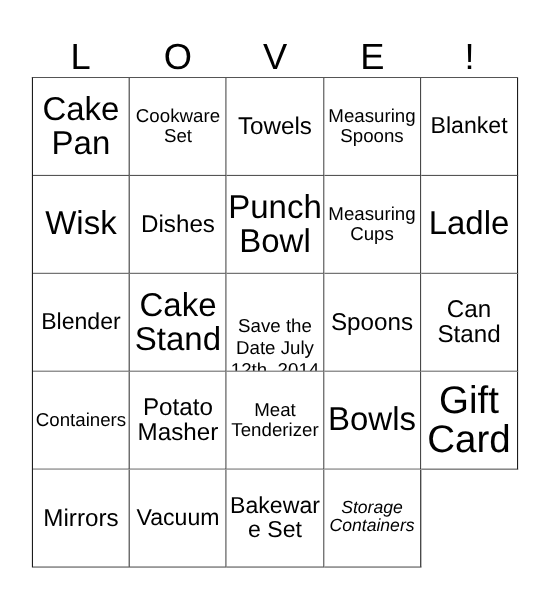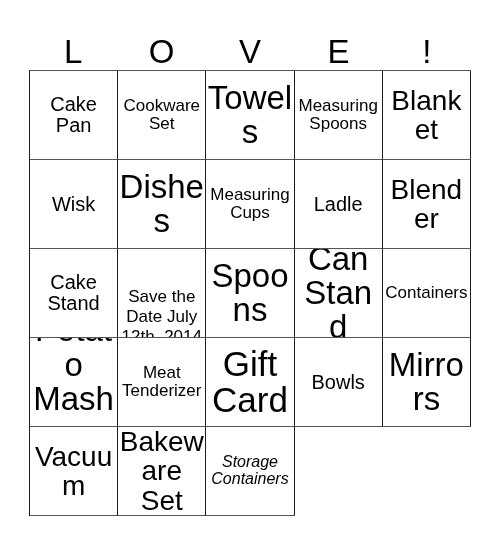--- a/index.html
+++ b/index.html
@@ -81,23 +81,23 @@
     display: block;
     width: 100%;
     line-height: 1.04;
     color: #000000;
     word-wrap: break-word;
     hyphens: none;
   }
 
   
   .fs-xl   { font-size: 35px; }
-  .fs-lg   { font-size: 20px; }
-  .fs-md   { font-size: 33px; }
-  .fs-sm   { font-size: 28px; }
+  .fs-lg   { font-size: 30px; }
+  .fs-md   { font-size: 22px; }
+  .fs-sm   { font-size: 21px; }
   .fs-xs   { font-size: 17px; }
   .fs-xxs  { font-size: 16px; font-style: italic; }
   .fs-free { font-size: 17px; line-height: 1.18; margin-top: 48px; }
 </style>
 </head>
 <body>
 
 <div id="card">
 
   <div class="header-row">
@@ -124,20 +124,23 @@
       <div class="cell">
         <span class="cell-text fs-sm">Blanket</span>
       </div>
       <div class="cell">
         <span class="cell-text fs-lg">Wisk</span>
       </div>
       <div class="cell">
         <span class="cell-text fs-md">Dishes</span>
       </div>
       <div class="cell">
+        <span class="cell-text fs-lg">Punch Bowl</span>
+      </div>
+      <div class="cell">
         <span class="cell-text fs-xs">Measuring Cups</span>
       </div>
       <div class="cell">
         <span class="cell-text fs-lg">Ladle</span>
       </div>
       <div class="cell">
         <span class="cell-text fs-sm">Blender</span>
       </div>
       <div class="cell">
         <span class="cell-text fs-lg">Cake Stand</span>
@@ -154,24 +157,24 @@
       <div class="cell">
         <span class="cell-text fs-xs">Containers</span>
       </div>
       <div class="cell">
         <span class="cell-text fs-md">Potato Masher</span>
       </div>
       <div class="cell">
         <span class="cell-text fs-xs">Meat Tenderizer</span>
       </div>
       <div class="cell">
-        <span class="cell-text fs-xl">Gift Card</span>
+        <span class="cell-text fs-lg">Bowls</span>
       </div>
       <div class="cell">
-        <span class="cell-text fs-lg">Bowls</span>
+        <span class="cell-text fs-xl">Gift Card</span>
       </div>
       <div class="cell">
         <span class="cell-text fs-md">Mirrors</span>
       </div>
       <div class="cell">
         <span class="cell-text fs-sm">Vacuum</span>
       </div>
       <div class="cell">
         <span class="cell-text fs-sm">Bakeware Set</span>
       </div>

